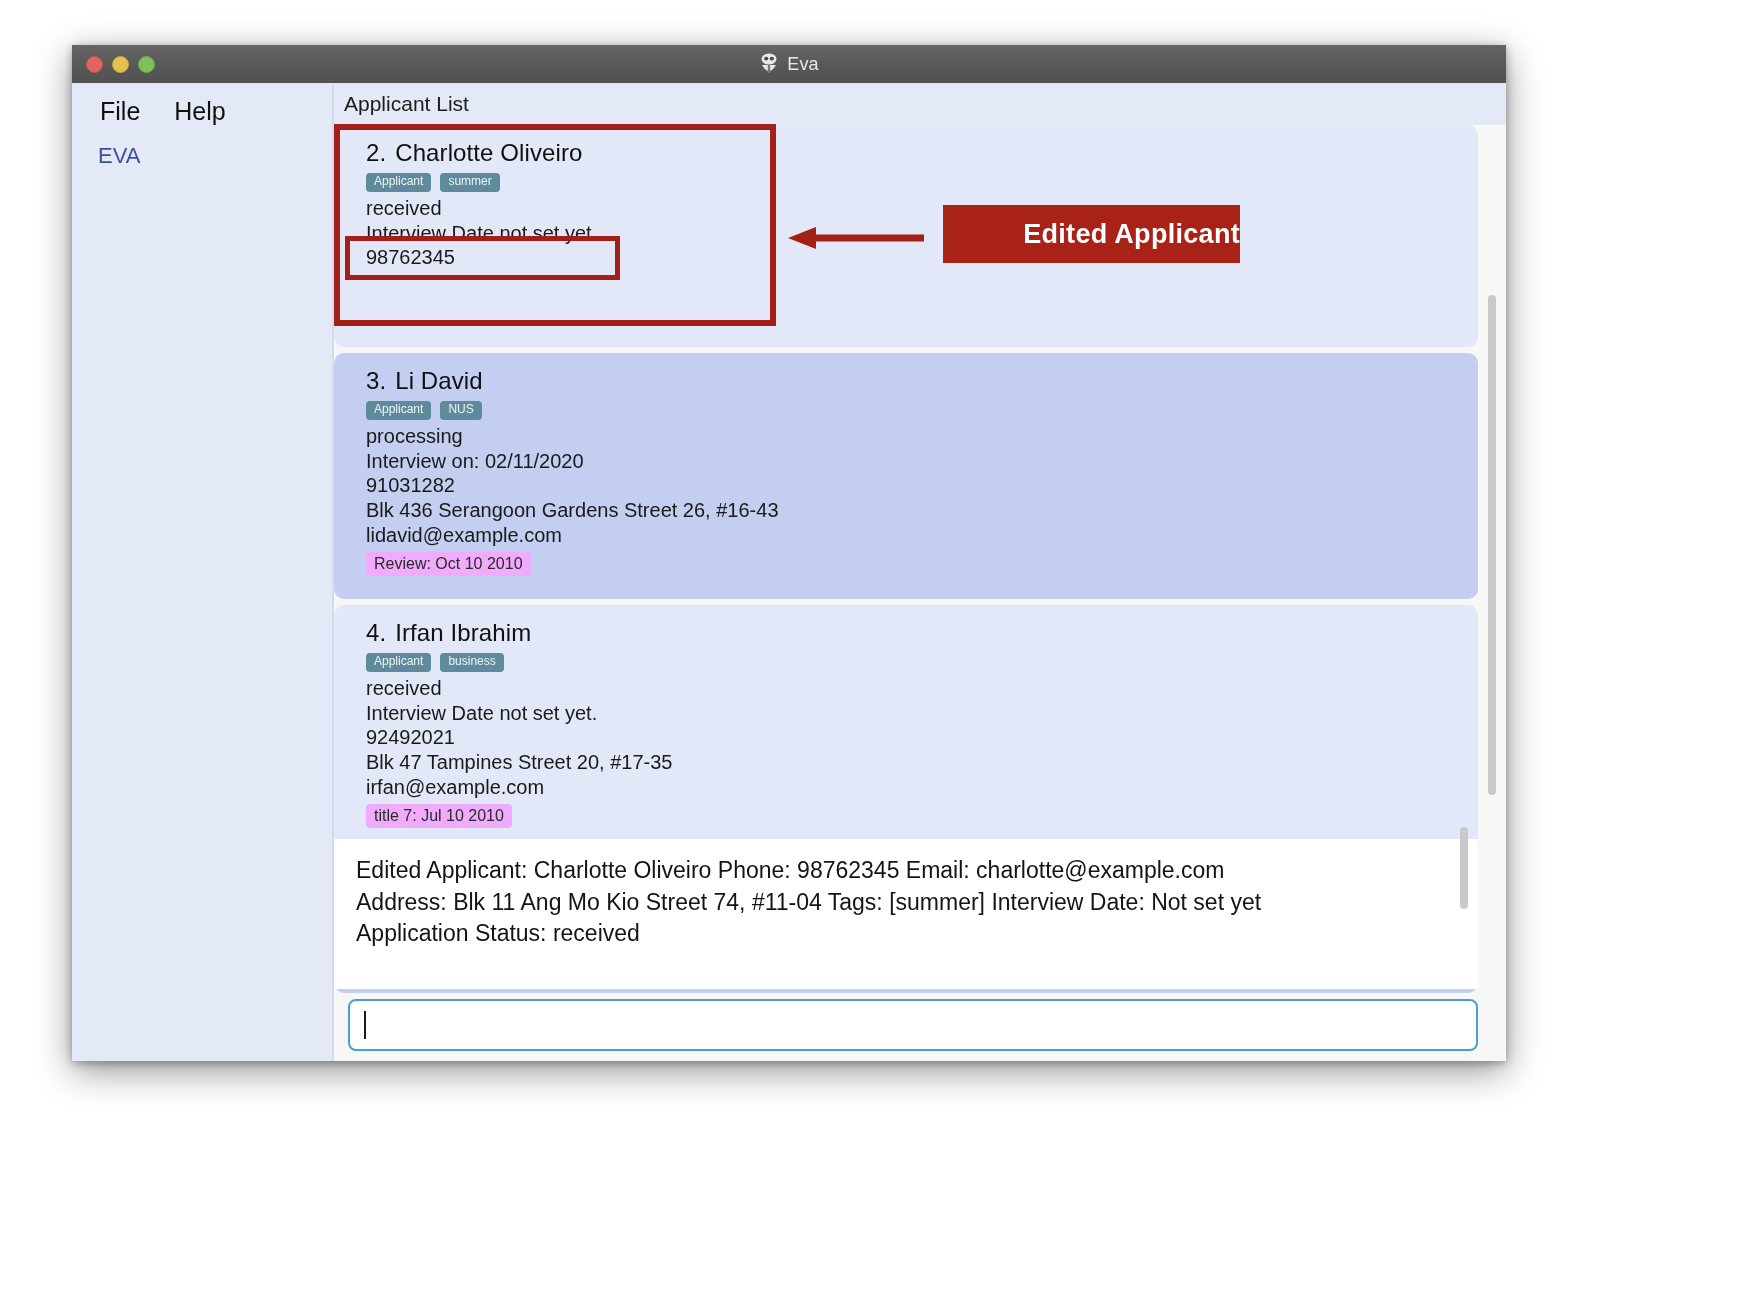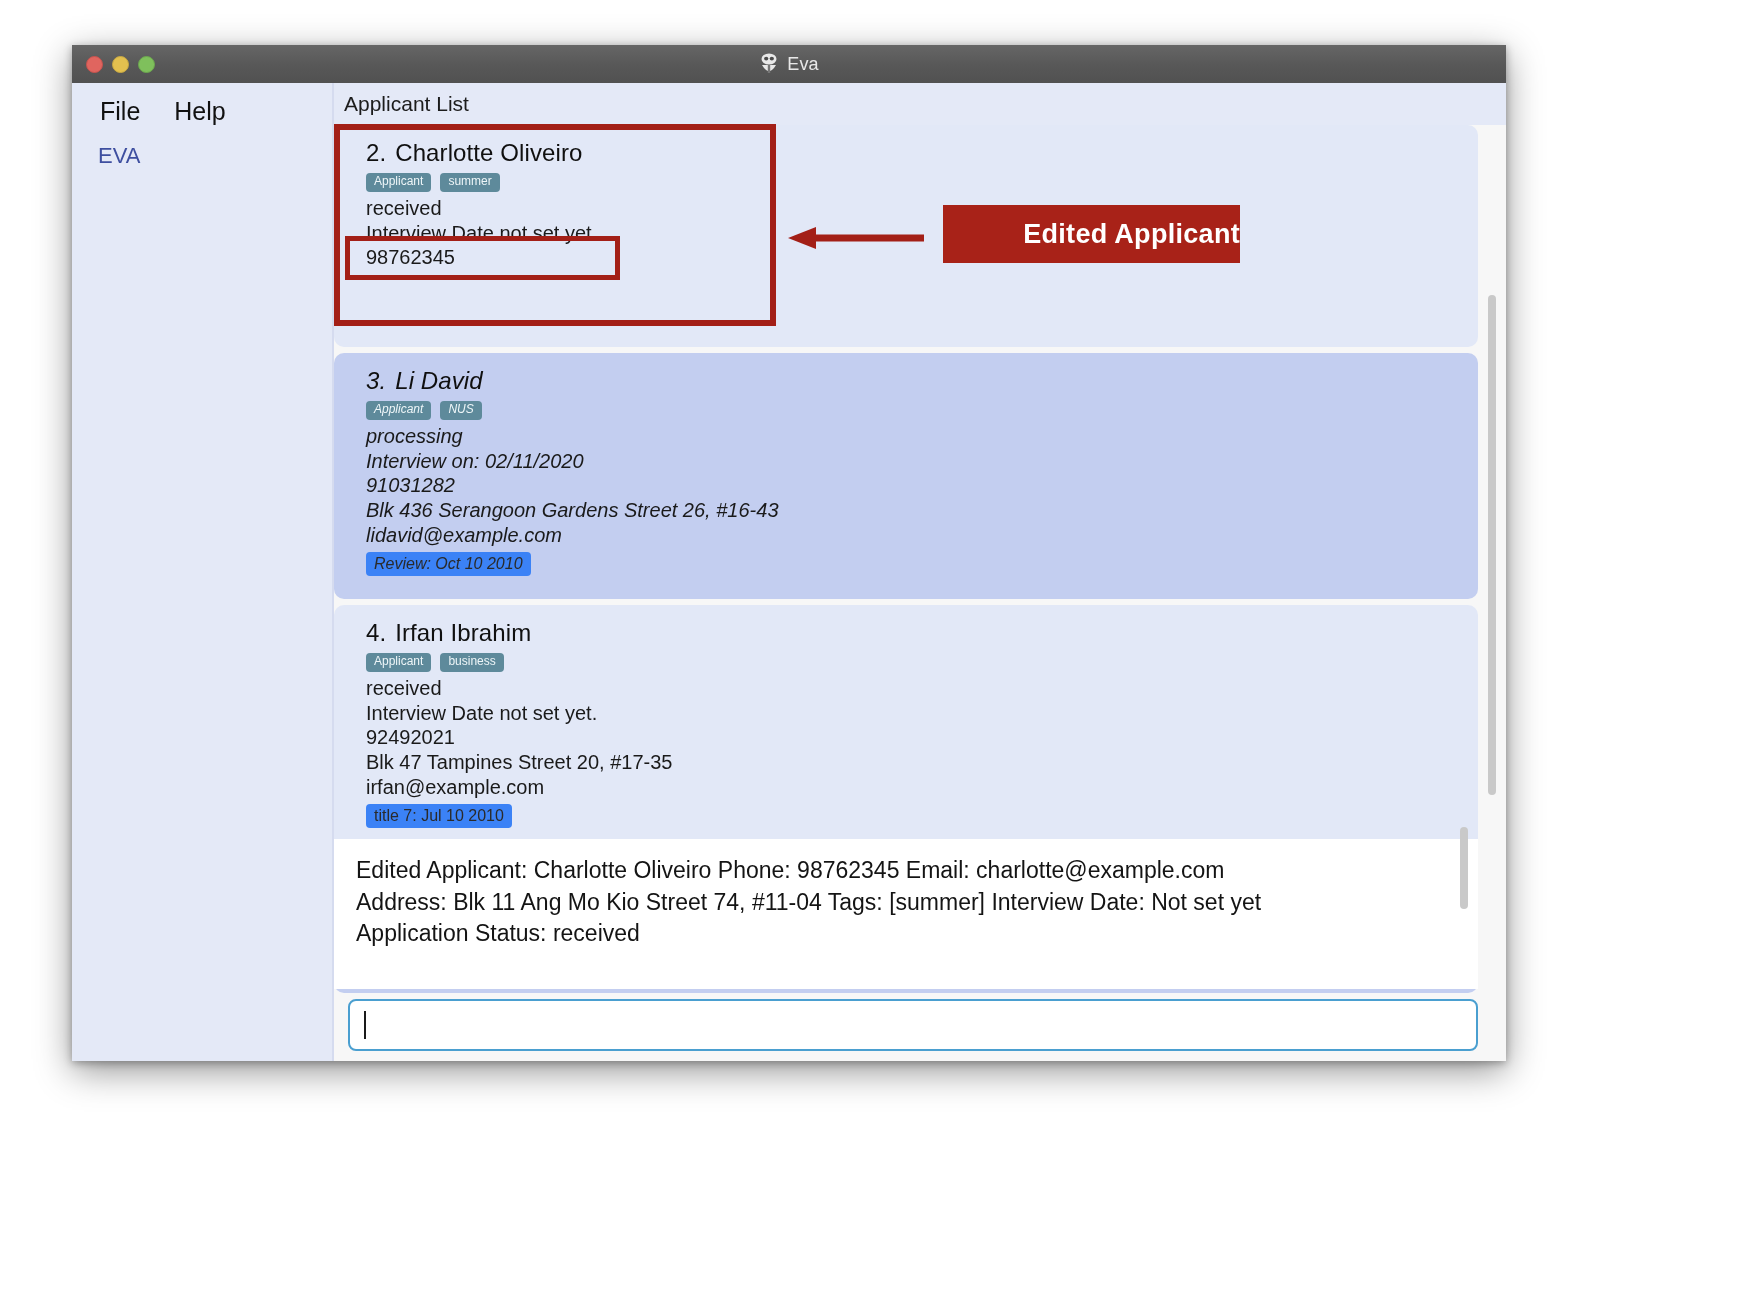--- a/index.html
+++ b/index.html
@@ -51,21 +51,21 @@
   .card.even{background:#c3cef0;}
   .card-title{font-size:24px;color:#101010;margin-bottom:6px;letter-spacing:0.1px;}
   .card-title .idx{margin-right:9px;}
   .tags{display:flex;gap:9px;margin-bottom:4px;}
   .tag{
     background:#5e8a9b;color:#eef6f8;font-size:12px;
     padding:2px 8px 3px 8px;border-radius:4px;line-height:1.15;
   }
   .line{font-size:20px;color:#1a1a1a;line-height:1.24;}
   .datebadge{
-    display:inline-block;background:#3b82f6;color:#2a2a2a;font-size:16px;
+    display:inline-block;background:#f0abfc;color:#2a2a2a;font-size:16px;
     padding:3px 8px;border-radius:4px;margin-top:4px;
   }
 
   
   .result-panel{
     position:absolute;left:0;right:28px;bottom:72px;height:150px;background:#ffffff;
     padding:16px 0 0 22px;box-sizing:border-box;
   }
   .result-line{font-size:23px;color:#141414;line-height:1.38;white-space:nowrap;}
   .cmdbox{
@@ -144,21 +144,21 @@
           </div>
           <div class="tags">
             <span class="tag">Applicant</span>
             <span class="tag">summer</span>
           </div>
           <div class="line">received</div>
           <div class="line">Interview Date not set yet.</div>
           <div class="line">98762345</div>
         </div>
 
-        <div class="card even" style="height:220px;font-style:italic;">
+        <div class="card even" style="height:220px;">
           <div class="card-title">
             <span class="idx">3.</span><span>Li David</span>
           </div>
           <div class="tags">
             <span class="tag">Applicant</span>
             <span class="tag">NUS</span>
           </div>
           <div class="line">processing</div>
           <div class="line">Interview on: 02/11/2020</div>
           <div class="line">91031282</div>

